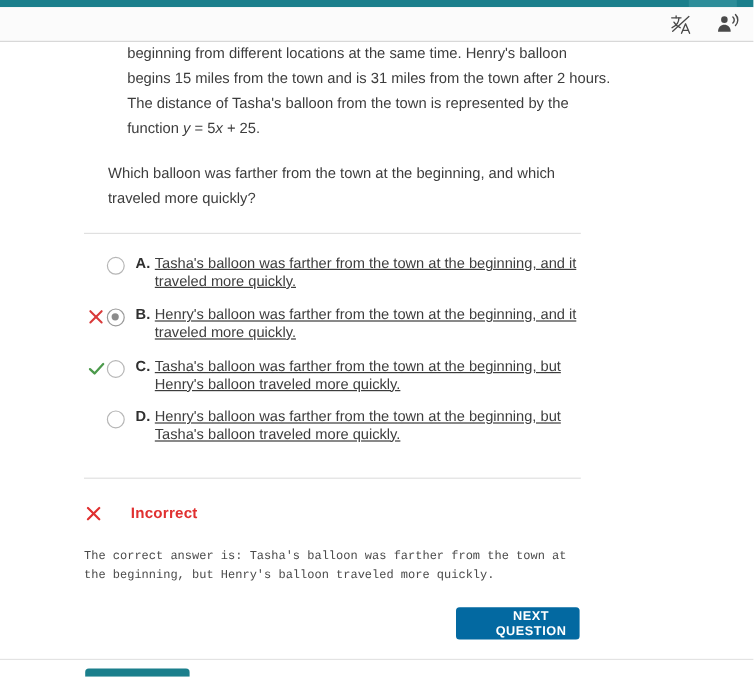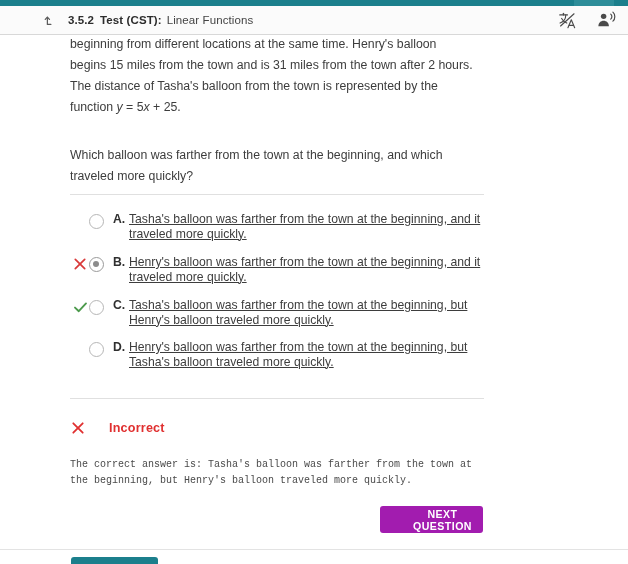--- a/index.html
+++ b/index.html
@@ -105,22 +105,22 @@
   }
 
   .qtext {
     position: absolute;
     left: 70px;
     width: 405px;
     font-size: 12.3px;
     line-height: 21px;
     color: #3d3d3d;
   }
-  #para1 { top: -2px; }
-  #para2 { top: 109px; }
+  #para1 { top: -2px; margin-left: 36px; }
+  #para2 { top: 98px; margin-left: 20px; }
 
   .italic { font-style: italic; }
 
   .divider {
     position: absolute;
     left: 70px;
     width: 414px;
     height: 1px;
     background: #e0e0e0;
   }
@@ -229,21 +229,21 @@
     font-family: Liberation Mono, monospace;
   }
 
   
   .next-btn {
     position: absolute;
     left: 380px;
     top: 470px;
     width: 103px;
     height: 27px;
-    background: #a21caf;
+    background: #0369a1;
     border-radius: 3px;
     color: #ffffff;
     font-size: 10.6px;
     font-weight: bold;
     letter-spacing: .45px;
     display: flex;
     align-items: center;
     justify-content: center;
     cursor: pointer;
     border: none;
@@ -272,31 +272,20 @@
   }
 </style>
 </head>
 <body>
 
 <div class="top-strip">
   <div class="top-strip-fade"></div>
 </div>
 
 <div class="header">
-  <div class="hdr-left">
-    <span class="up-icon">
-      <svg width="14" height="14" viewBox="0 0 16 16" fill="none" stroke="currentColor" stroke-width="1.4" stroke-linecap="round" stroke-linejoin="round">
-        <path d="M9 13 H5 V5"></path>
-        <path d="M2.6 7.4 L5 4.6 L7.4 7.4"></path>
-      </svg>
-    </span>
-    <span class="hdr-code">3.5.2</span>
-    <span class="hdr-test">Test (CST):</span>
-    <span class="hdr-subject">Linear Functions</span>
-  </div>
   <div class="hdr-right">
     <span class="hdr-ico">
       <svg width="19" height="19" viewBox="0 0 22 22" fill="none" stroke="currentColor" stroke-width="1.3" stroke-linecap="round" stroke-linejoin="round">
         <path d="M2 4.5 H11"></path>
         <path d="M6.3 2.6 V4.5"></path>
         <path d="M9 4.5 C9 9 6 12.5 2.4 14"></path>
         <path d="M4.2 8.6 C5.6 11.2 7.8 13 10.2 14"></path>
         <path d="M11.5 19.4 L15.4 10.2 L19.3 19.4"></path>
         <path d="M12.9 16.6 H17.9"></path>
         <path d="M3 17.4 L18.6 3.2"></path>

